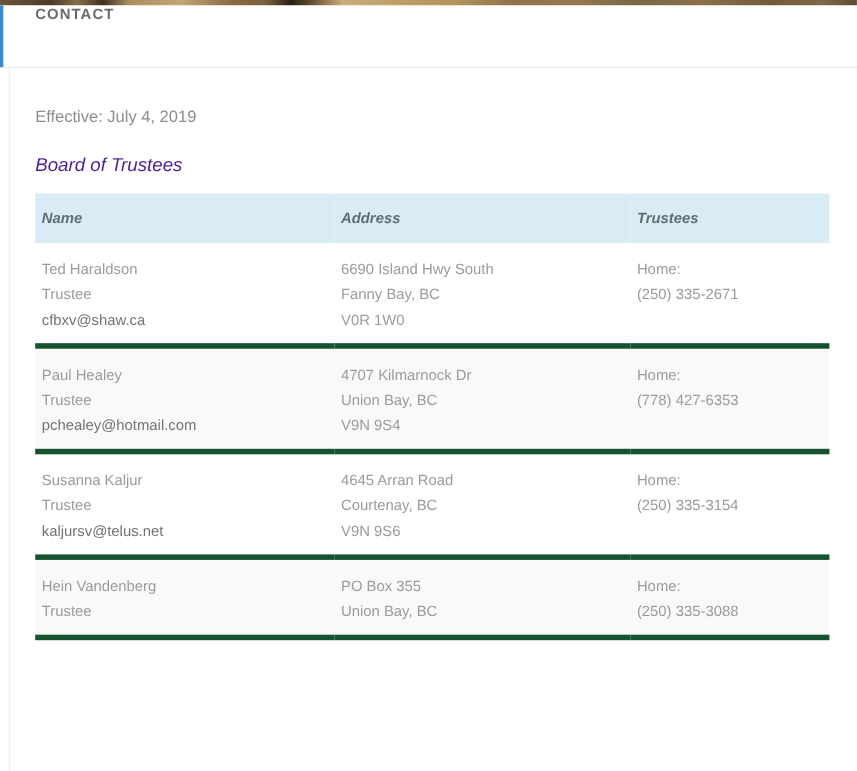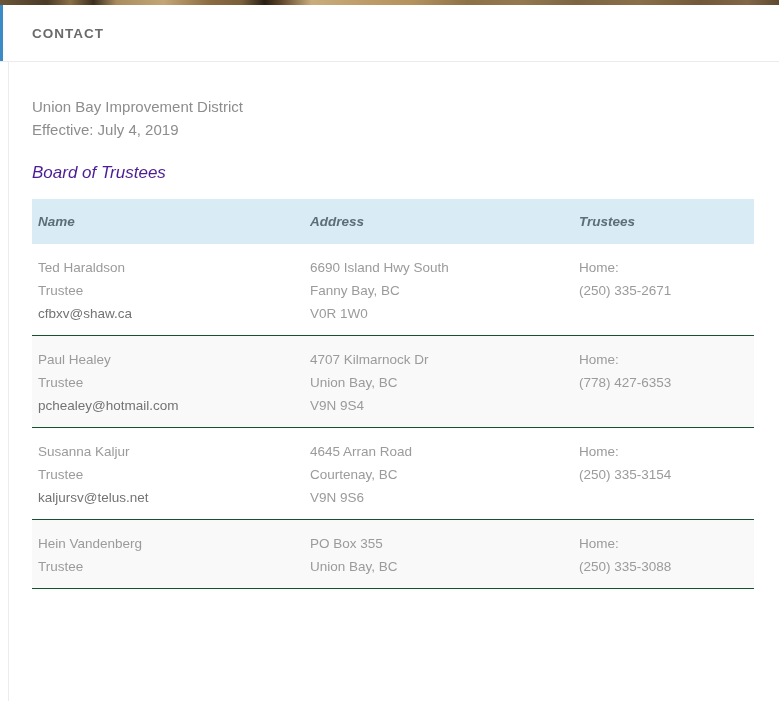--- a/index.html
+++ b/index.html
@@ -20,21 +20,20 @@
       #7d6543 74%, #8a6f4a 82%, #73593a 90%, #816647 96%, #5e4a30 100%);
   }
 
   
   .contact-bar {
     position: relative;
     height: 57px;
     background: #ffffff;
     border-bottom: 1px solid #ebebeb;
     display: flex;
-    align-items: center;
     padding-left: 32px;
   }
   .accent-bar {
     position: absolute; left: 0; top: 0;
     width: 3px; height: 100%;
     background: #3a8bc6;
   }
   .contact-title {
     font-size: 13.5px;
     font-weight: 700;
@@ -76,21 +75,21 @@
     vertical-align: middle;
     padding: 0 6px;
     font-size: 13.5px;
     font-weight: 700;
     color: #5d6e78;
     font-style: italic;
   }
   td {
     vertical-align: top;
     padding: 12px 6px 10px 6px;
-    border-bottom: 1px solid #14532d;
+    border-bottom: 5px solid #14532d;
     font-size: 13.5px;
     line-height: 23px;
     color: #9b9b9b;
     font-weight: 400;
     margin-top: 24px;
   }
   tr:nth-child(even) td { background: #f9f9f9; }
 
   a.email-link {
     color: #737373;
@@ -102,21 +101,20 @@
 
 <div class="photo-strip"></div>
 
 <div class="contact-bar">
   <div class="accent-bar"></div>
   <span class="contact-title">CONTACT</span>
 </div>
 
 <div class="content">
   <div class="intro">
-    <div>Union Bay Improvement District</div>
     <div>Effective: July 4, 2019</div>
   </div>
 
   <h2 class="section-heading">Board of Trustees</h2>
 
   <table class="trustees">
     <colgroup>
       <col class="c-name">
         <col class="c-address">
         <col class="c-phone">

